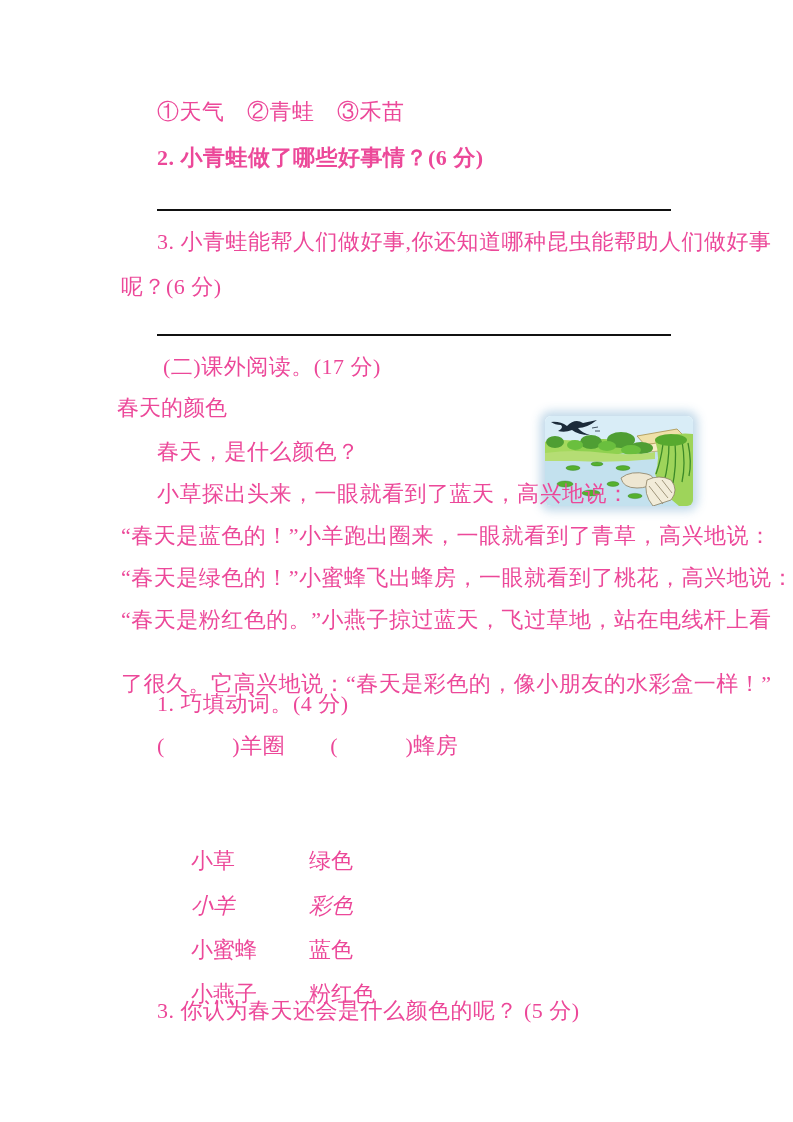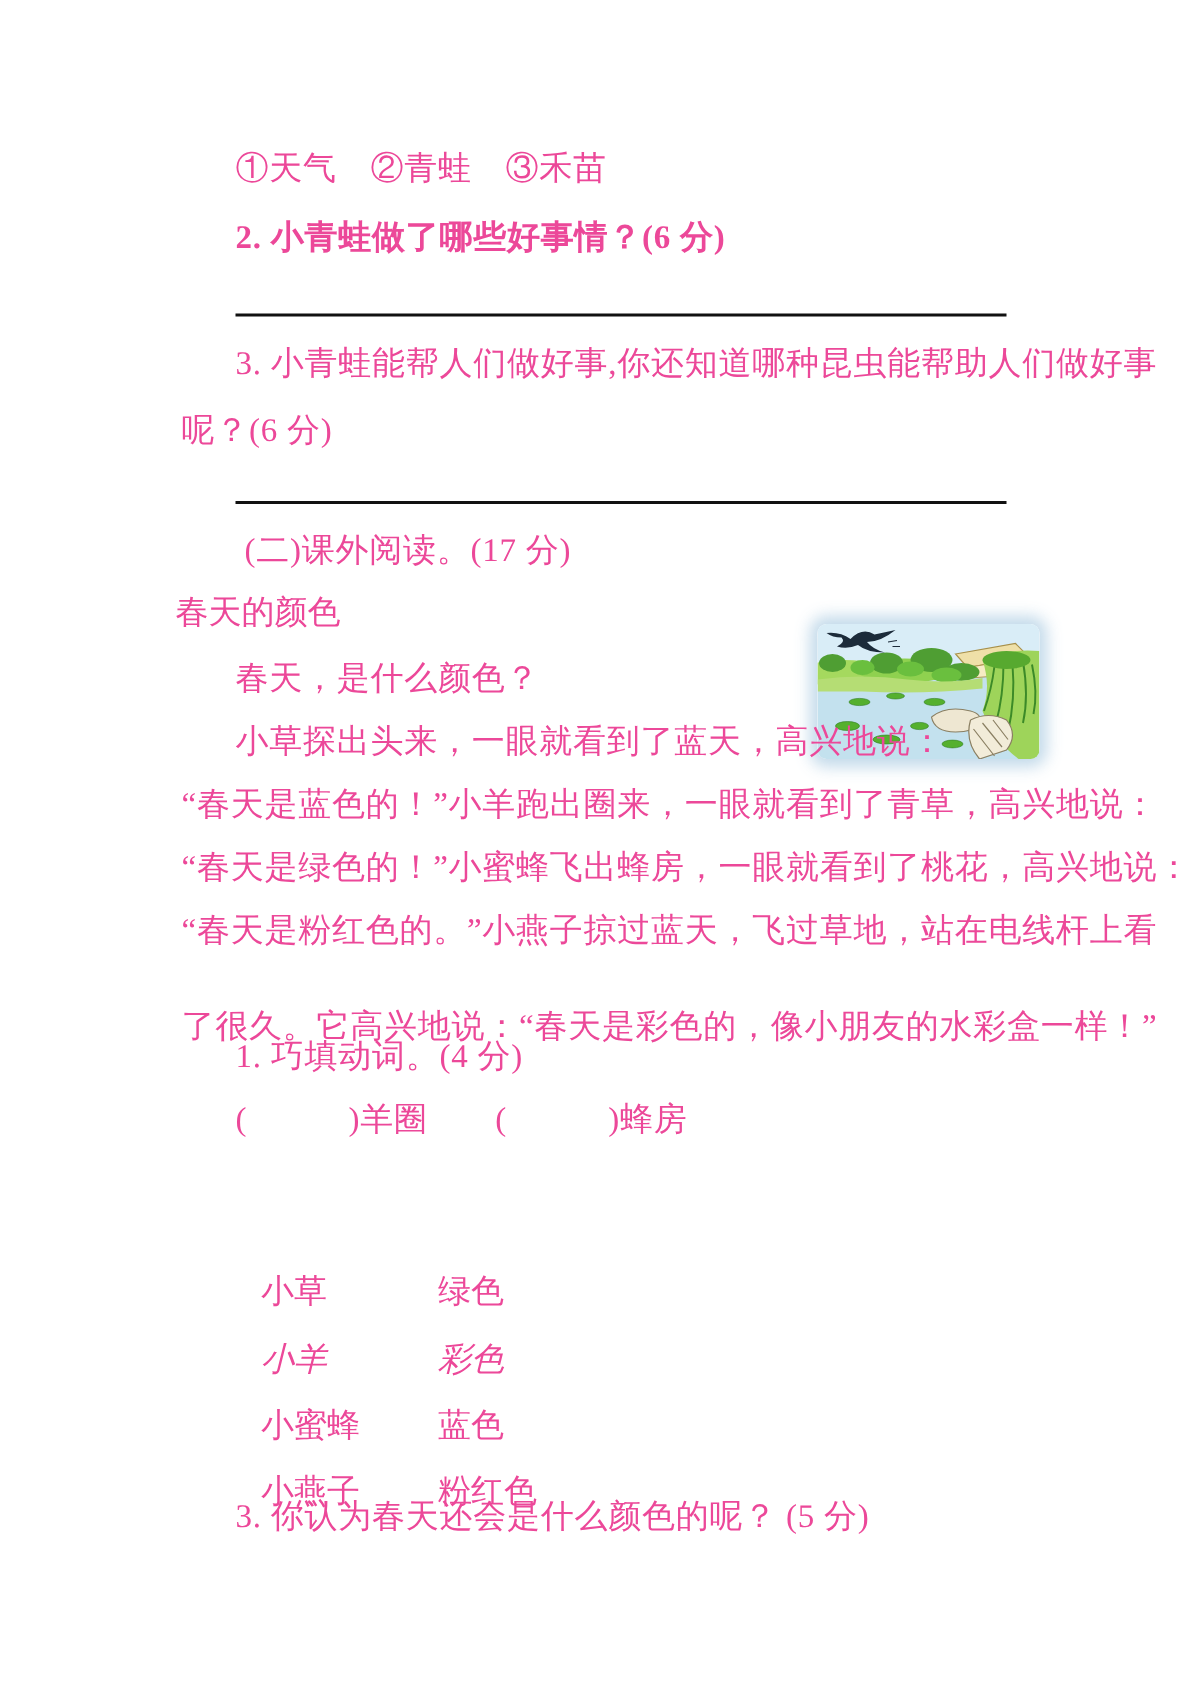--- a/index.html
+++ b/index.html
@@ -30,21 +30,21 @@
     height: 0;
     border-top: 2px solid #111111;
   }
   .passage-title-wrap {
     position: absolute;
     left: 117px;
     width: 454px;
   }
   .match-row {
     position: absolute;
-    left: 152px;
+    left: 169px;
     white-space: pre;
   }
   .match-left {
     display: inline-block;
     width: 118px;
   }
   .illustration {
     position: absolute;
     left: 545px;
     top: 416px;

